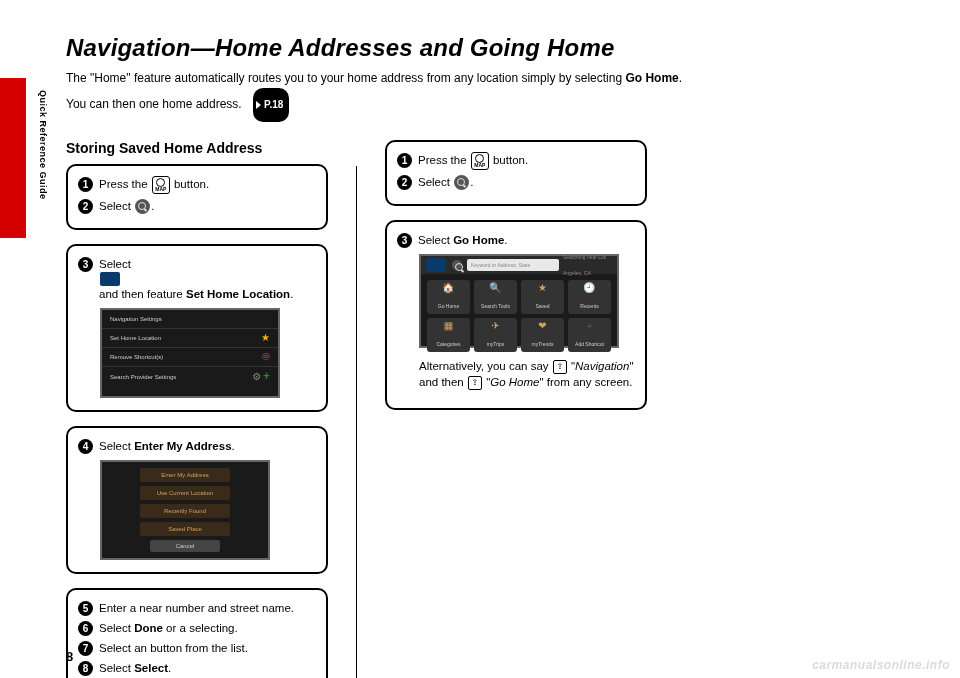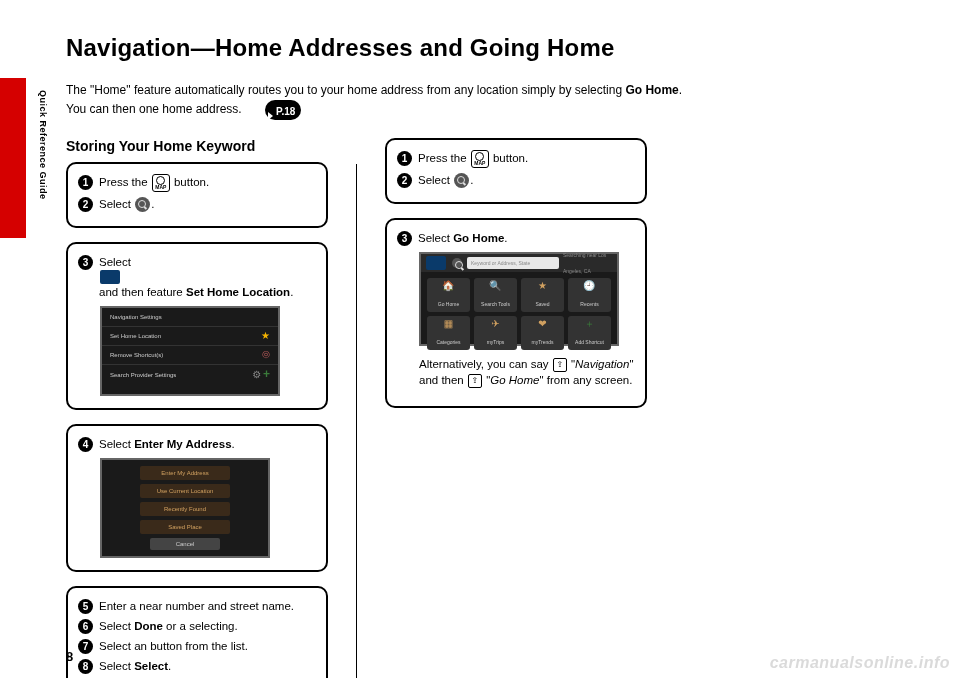--- a/index.html
+++ b/index.html
@@ -33,41 +33,42 @@
   }
   .page {
     position: absolute;
     left: 66px;
     top: 34px;
     width: 850px;
   }
   h1 {
     font-size: 24px;
     font-weight: 700;
-    margin-bottom: 20px;
+    margin-bottom: 8px;
     letter-spacing: 0.2px;
+    font-style: italic;
   }
   .intro p {
     font-size: 12px;
     line-height: 16px;
     margin-bottom: 2px;
   }
   .intro b { font-weight: 700; }
   .pref {
     display: inline-flex;
-    align-items: flex-end;
+    align-items: center;
     background: #000;
     color: #fff;
     border-radius: 10px;
-    height: 20px;
+    height: 34px;
     padding: 0 6px 0 3px;
     font-size: 10px;
     font-weight: 700;
     vertical-align: middle;
-    margin-left: 20px;
+    margin-left: 8px;
   }
   .pref .tri {
     width: 0; height: 0;
     border-top: 4px solid transparent;
     border-bottom: 4px solid transparent;
     border-left: 5px solid #fff;
     margin-right: 3px;
   }
   .columns {
     display: flex;
@@ -285,21 +286,21 @@
     position: absolute;
     left: 66px;
     bottom: 14px;
     font-size: 13px;
     font-weight: 700;
   }
   .watermark {
     position: absolute;
     right: 10px;
     bottom: 6px;
-    font-size: 16px;
+    font-size: 12px;
     font-style: italic;
     font-weight: 600;
     color: rgba(150,150,150,0.35);
     letter-spacing: 0.5px;
   }
 </style>
 </head>
 <body>
 
 <div class="side-tab"></div>
@@ -316,21 +317,21 @@
       <span class="pref">
           <span class="tri"></span>
           <span>P.18</span>
         </span>
     </p>
   </div>
 
   <div class="columns">
 
     <div class="col">
-      <h2>Storing Your Home Keyword</h2>
+      <h2>Storing Saved Home Address</h2>
 
       <div class="box">
         <div class="step">
           <div class="bullet">1</div>
           <div class="step-text">
             <span>Press the </span><span class="inline-icon map-btn">
                 <span class="ring"></span>
                 <span class="lbl">MAP</span>
               </span><span> button.</span>
           </div>

